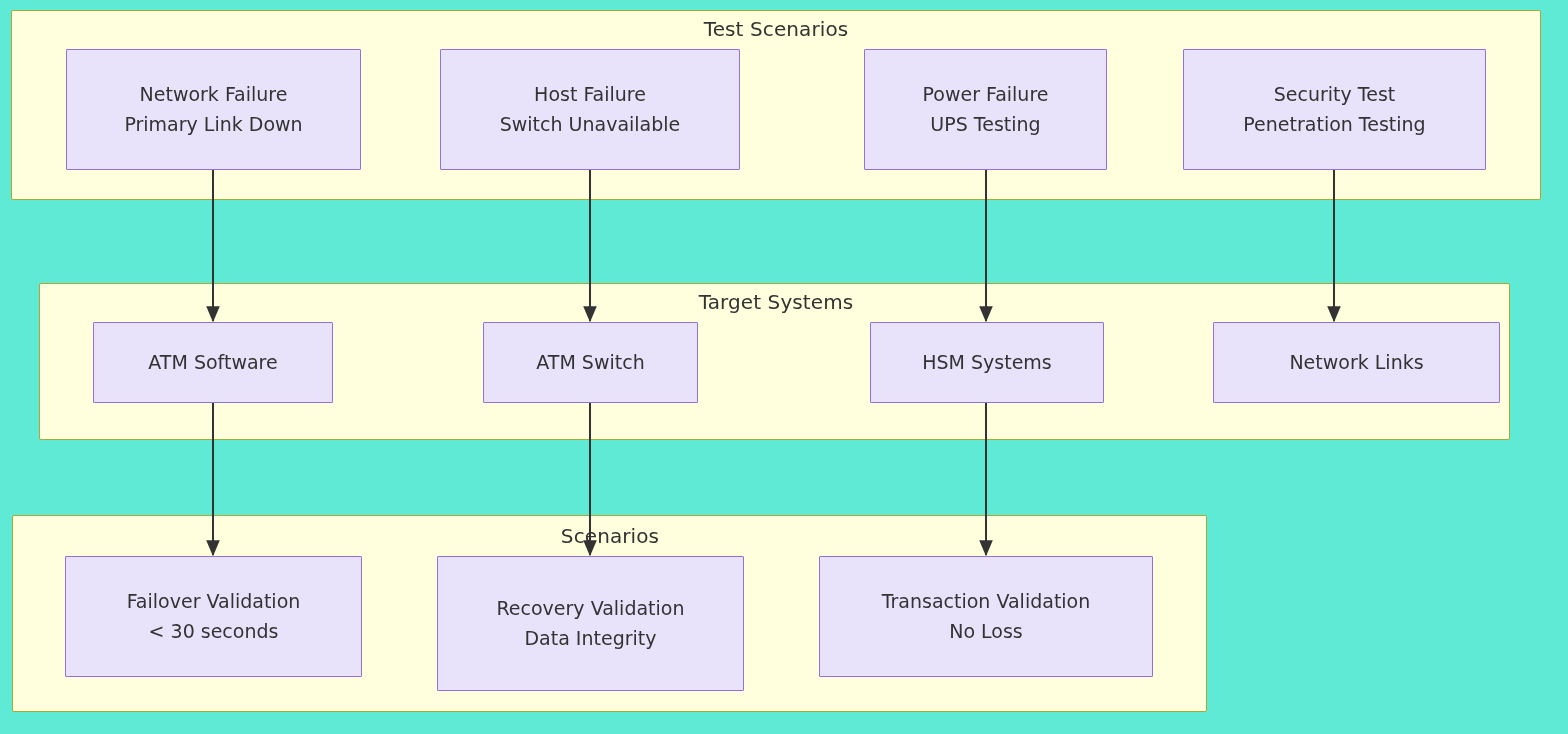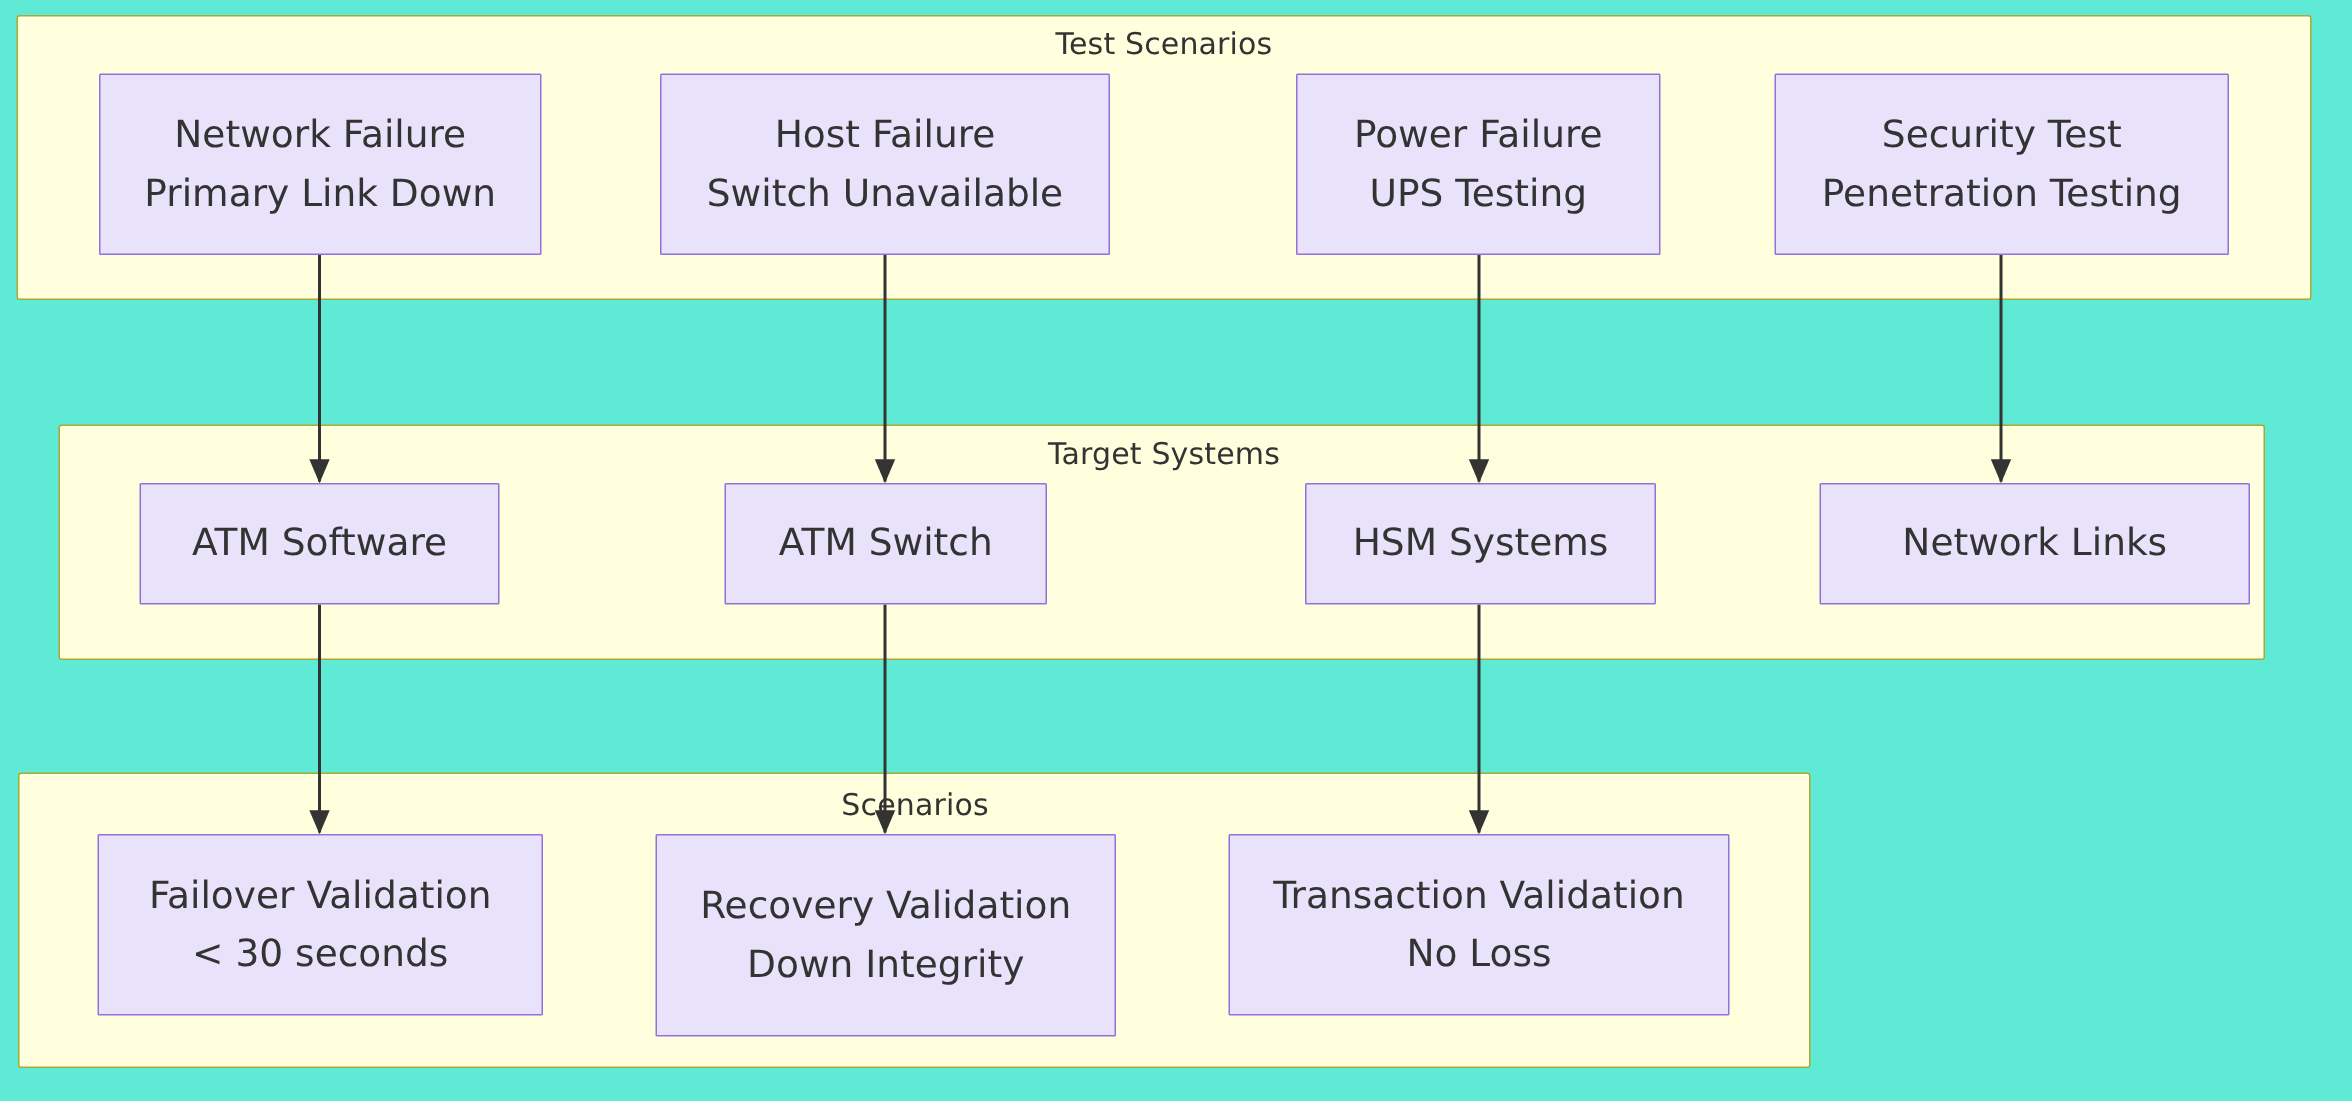--- a/index.html
+++ b/index.html
@@ -37,21 +37,21 @@
     position: absolute;
     box-sizing: border-box;
     background: #e8e3fb;
     border: 1.6px solid #9370db;
     border-radius: 1px;
     display: flex;
     flex-direction: column;
     align-items: center;
     justify-content: center;
     color: #333333;
-    font-size: 25px;
+    font-size: 19px;
     line-height: 1.55;
     text-align: center;
     white-space: nowrap;
   }
   .node .line2 { display: block; }
   .edge-layer {
     position: absolute;
     left: 0;
     top: 0;
     width: 1568px;
@@ -123,20 +123,20 @@
   <div class="node" id="node-7" style="left: 1213px; top: 322px; width: 287px; height: 81px;">
     <span>Network Links</span>
   </div>
 
   <div class="node" id="node-8" style="left: 65px; top: 556px; width: 297px; height: 121px;">
     <span>Failover Validation</span>
     <span class="line2">&lt; 30 seconds</span>
   </div>
   <div class="node" id="node-9" style="left: 437px; top: 556px; width: 307px; height: 135px;">
     <span>Recovery Validation</span>
-    <span class="line2">Down Integrity</span>
+    <span class="line2">Data Integrity</span>
   </div>
   <div class="node" id="node-10" style="left: 819px; top: 556px; width: 334px; height: 121px;">
     <span>Transaction Validation</span>
     <span class="line2">No Loss</span>
   </div>
 
 </div>
 
 </body></html>

